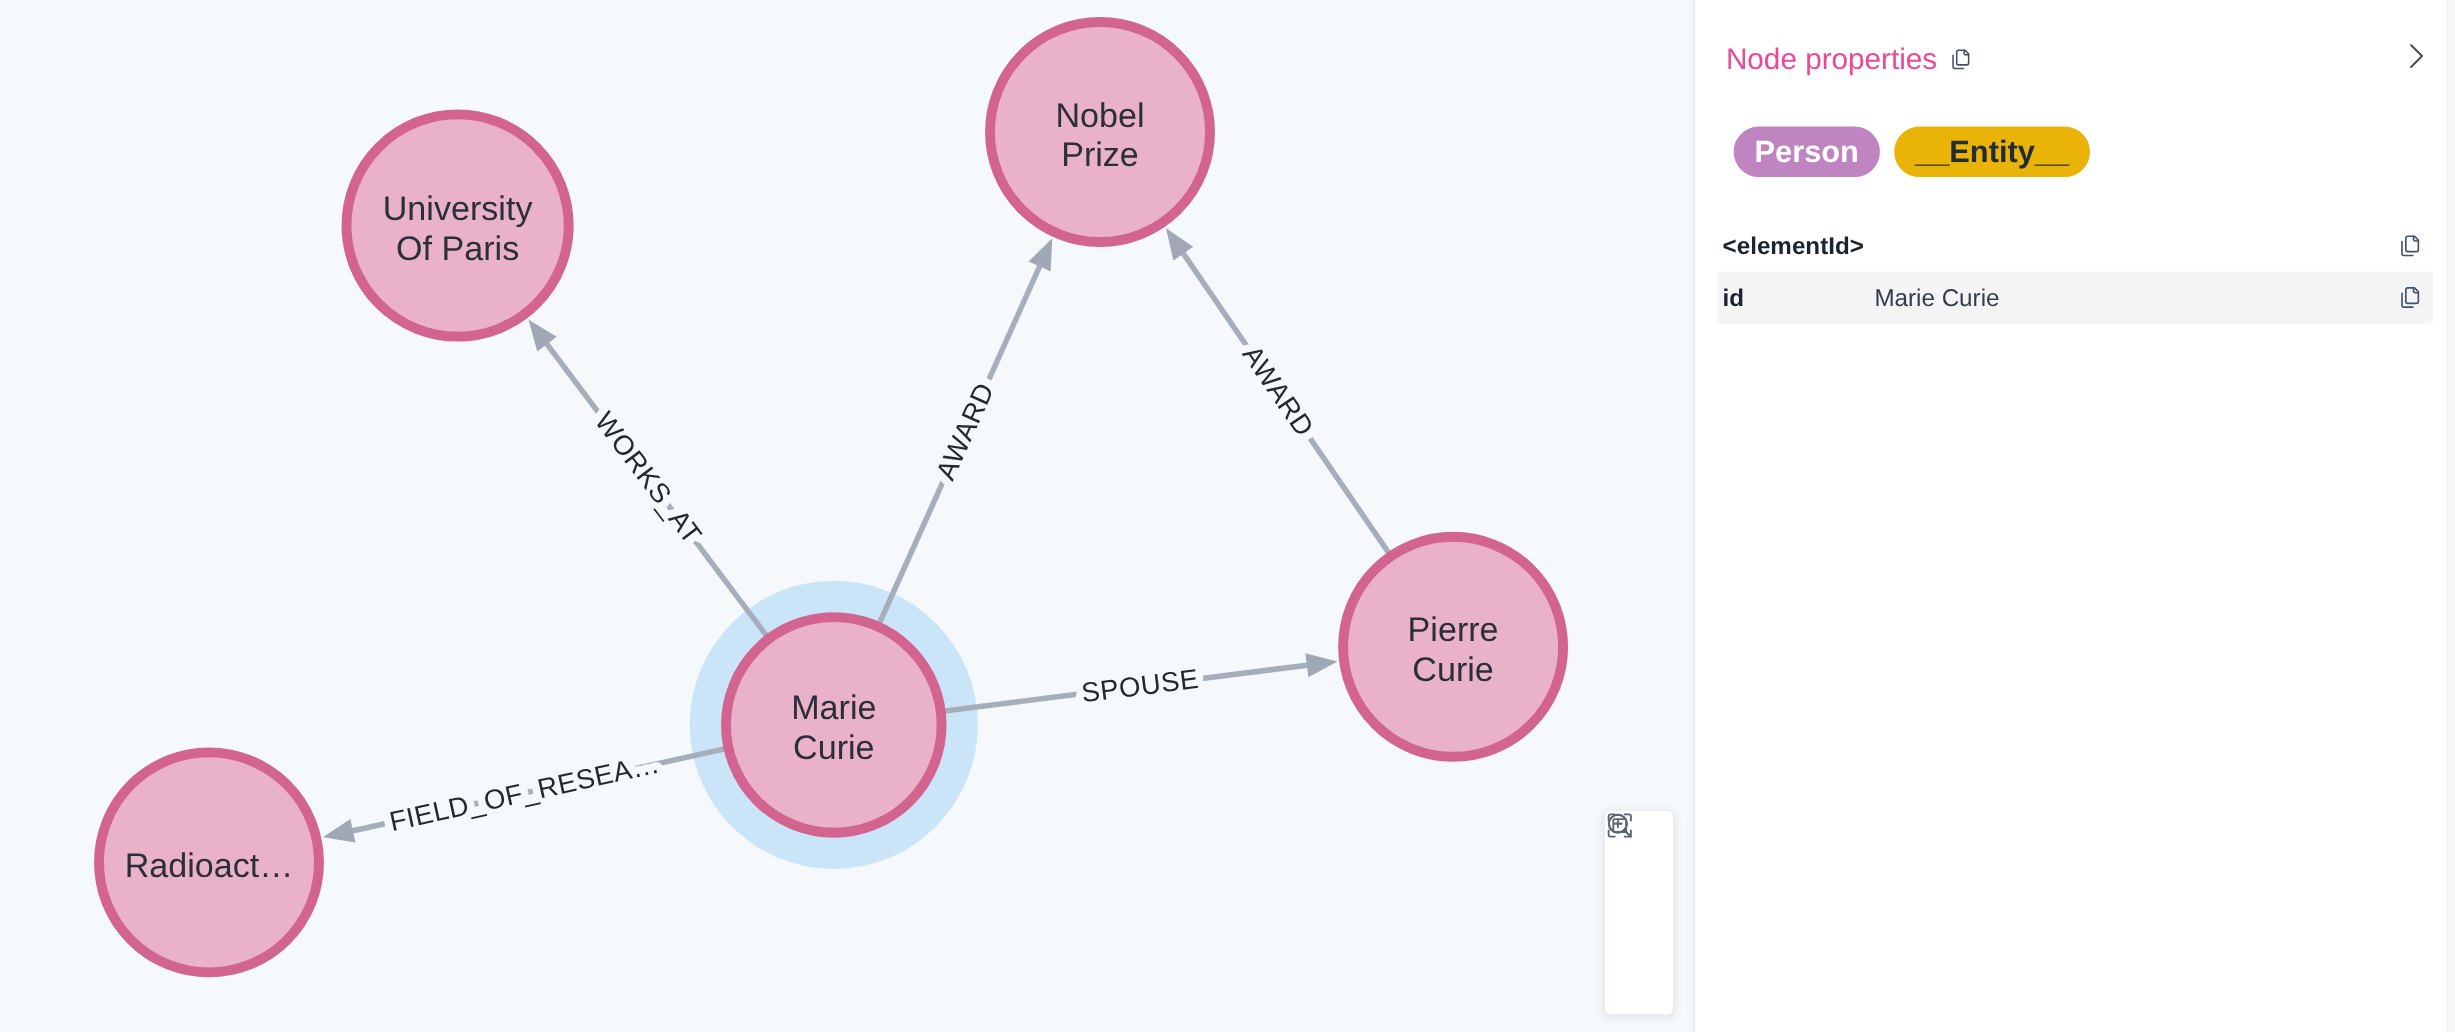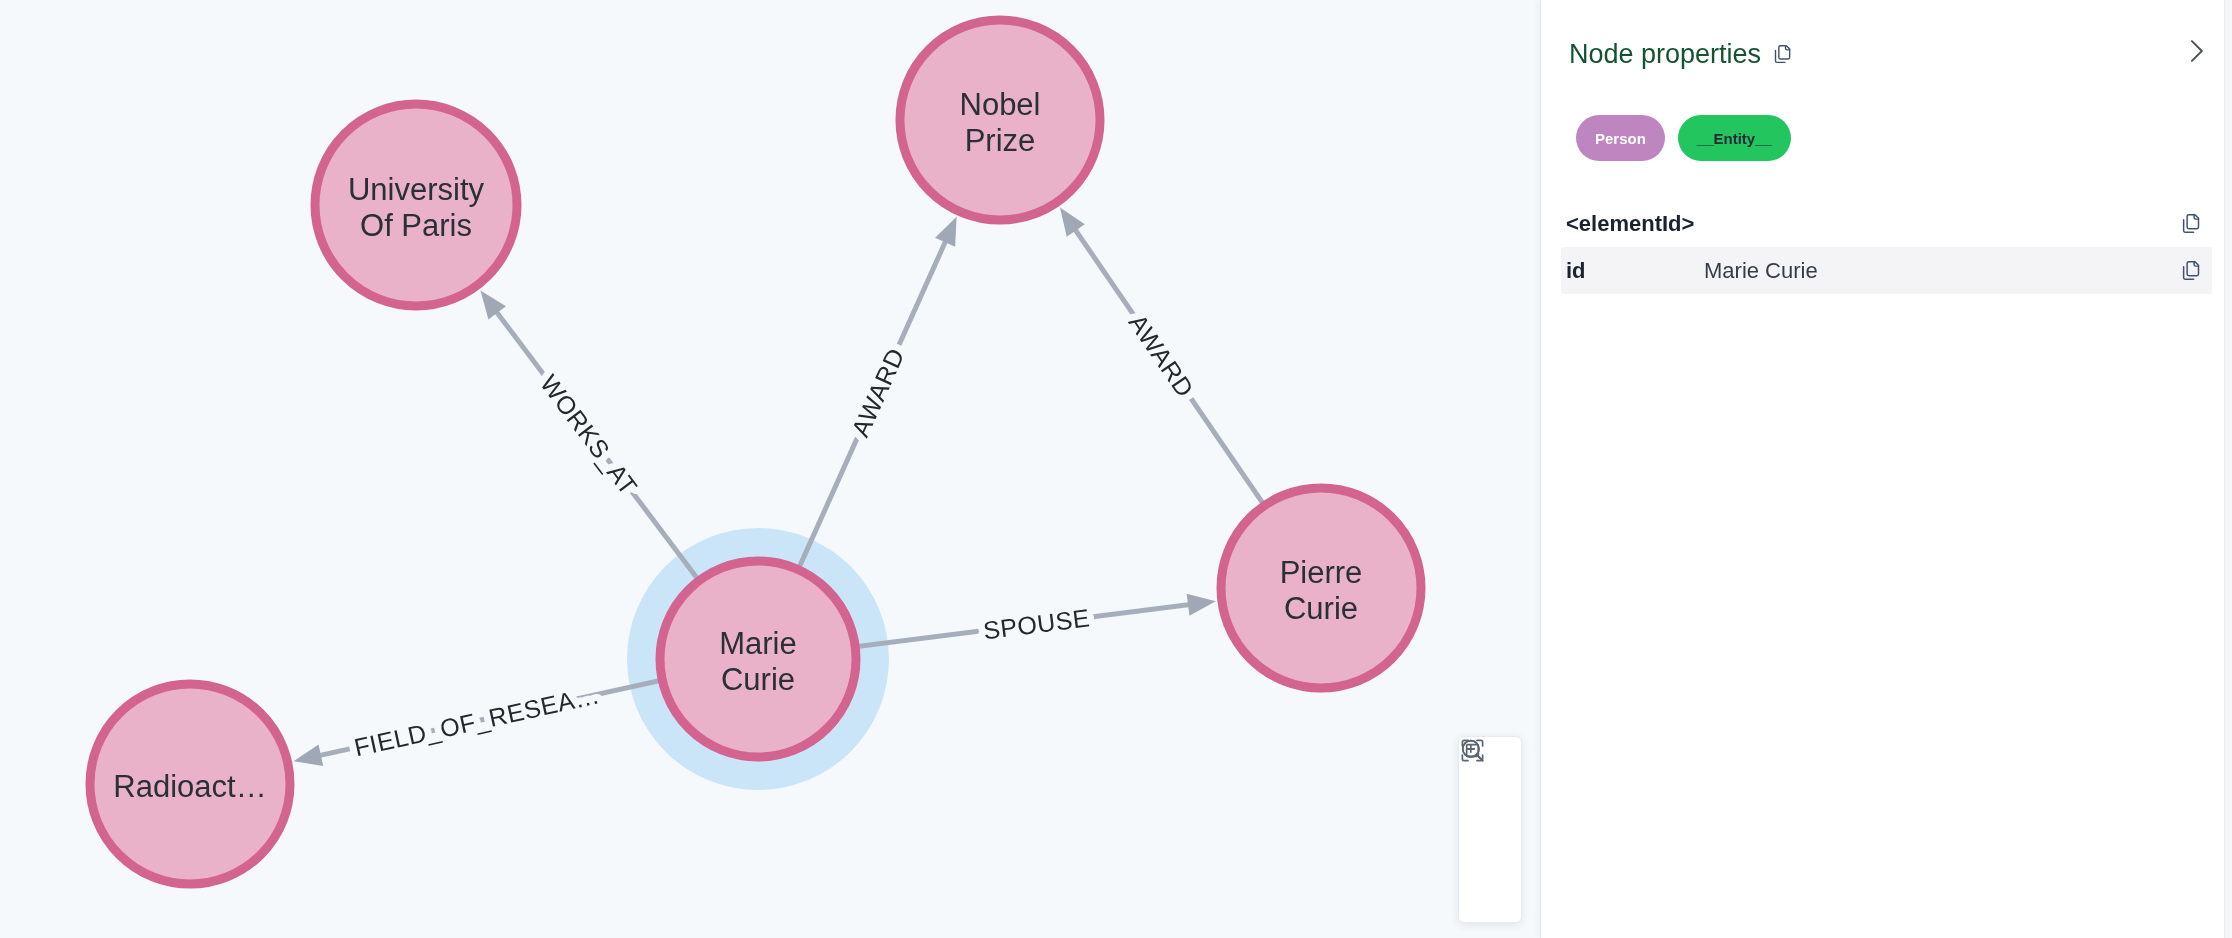--- a/index.html
+++ b/index.html
@@ -25,30 +25,30 @@
   .zoom-btn { width:62px; height:58px; border:0; background:none; cursor:pointer;
               display:flex; align-items:center; justify-content:center; color:#5C6572; }
   .zoom-btn svg { width:27px; height:27px; }
 
   
   .panel { position:relative; flex:1; background:#fff; border-left:1px solid #E4E8EC;
            box-shadow:-2px 0 6px rgba(0,0,0,.04); padding:0 20px 0 20px; }
   .panel::after { content:""; position:absolute; top:0; right:0; bottom:0; width:7px;
                   background:#F4F6F8; border-left:1px solid #ECEEF1; }
   .panel-header { display:flex; align-items:center; padding:38px 60px 0 8px; }
-  .panel-title { font-size:27px; font-weight:400; color:#14532d; line-height:32px; }
+  .panel-title { font-size:27px; font-weight:400; color:#ec4899; line-height:32px; }
   .icon-btn { border:0; background:none; cursor:pointer; color:#42526B; display:inline-flex; align-items:center; }
   .title-copy { margin-left:12px; }
   .title-copy svg { width:20px; height:22px; }
   .collapse-btn { position:absolute; top:36px; right:22px; color:#494F57; }
   .collapse-btn svg { width:28px; height:30px; }
 
   .badges { display:flex; gap:13px; margin:45px 0 0 15px; }
   .badge { display:inline-flex; align-items:center; height:46px; padding:0 19px;
-           border-radius:23px; font-size:15px; font-weight:bold; line-height:1; }
+           border-radius:23px; font-size:28px; font-weight:bold; line-height:1; }
 
   .props { margin-top:39px; }
   .prop-row { display:flex; align-items:center; padding:10px 10px 10px 5px;
               font-size:22px; line-height:27px; border-radius:2px; }
   .prop-row:nth-child(even) { background:#F4F4F6; }
   .prop-key { width:138px; flex:none; font-weight:bold; color:#1A2430; }
   .prop-value { width:312px; color:#333C48; word-break:break-word; }
   .copy-btn { margin-left:auto; padding:0; }
   .copy-btn svg { width:21px; height:23px; }
 </style>
@@ -155,21 +155,21 @@
       </button>
     </div>
     <button class="icon-btn collapse-btn">
       <svg viewBox="0 0 24 24" fill="none" stroke="currentColor" stroke-width="1.6" stroke-linecap="round" stroke-linejoin="round">
         <path d="M8.5 3.5 17 12l-8.5 8.5"></path>
       </svg>
     </button>
 
     <div class="badges" id="badges">
         <span class="badge" style="background: rgb(191, 133, 193); color: rgb(255, 255, 255);">Person</span>
-        <span class="badge" style="background: #22c55e; color: rgb(34, 43, 54);">__Entity__</span>
+        <span class="badge" style="background: #eab308; color: rgb(34, 43, 54);">__Entity__</span>
       </div>
     <div class="props" id="props">
         <div class="prop-row">
           <span class="prop-key">&lt;elementId&gt;</span>
           <button class="icon-btn copy-btn">
             <svg viewBox="0 0 24 24" fill="none" stroke="currentColor" stroke-width="1.7" stroke-linecap="round" stroke-linejoin="round">
               <path d="M20 7h-3a2 2 0 0 1-2-2V2"></path>
               <path d="M9 18a2 2 0 0 1-2-2V4a2 2 0 0 1 2-2h7l4 4v10a2 2 0 0 1-2 2Z"></path>
               <path d="M3 7.6v12.8A1.6 1.6 0 0 0 4.6 22h9.8"></path>
             </svg>

